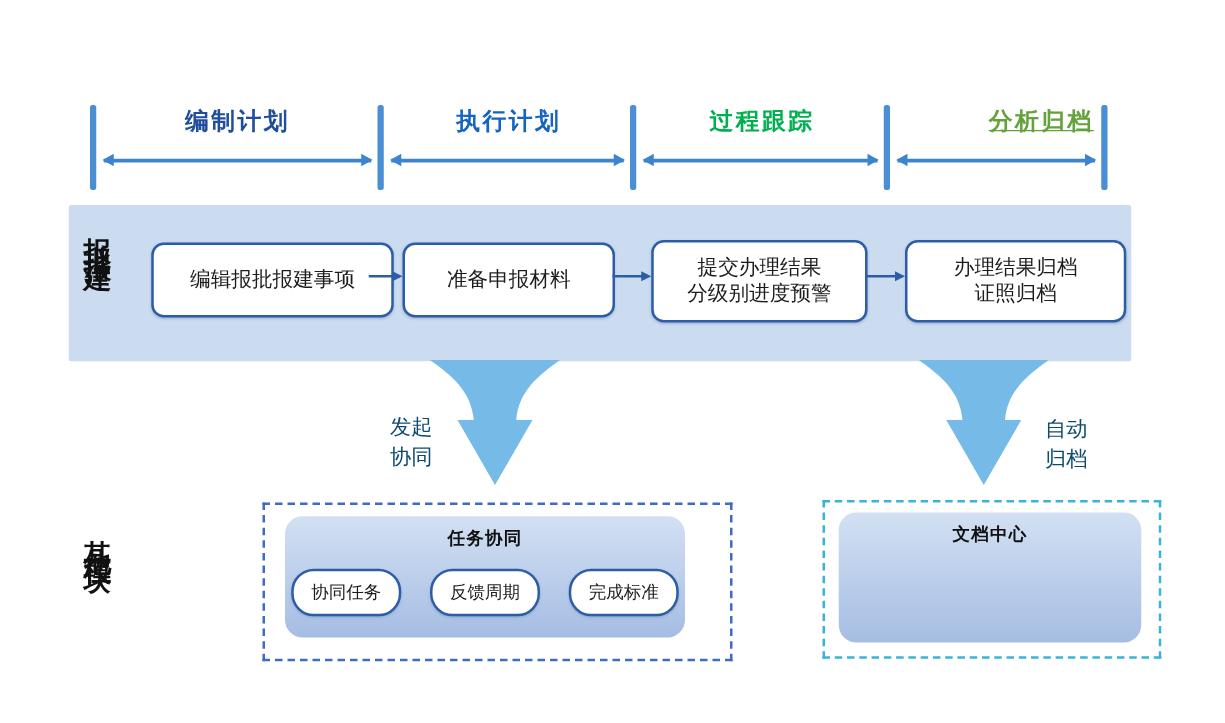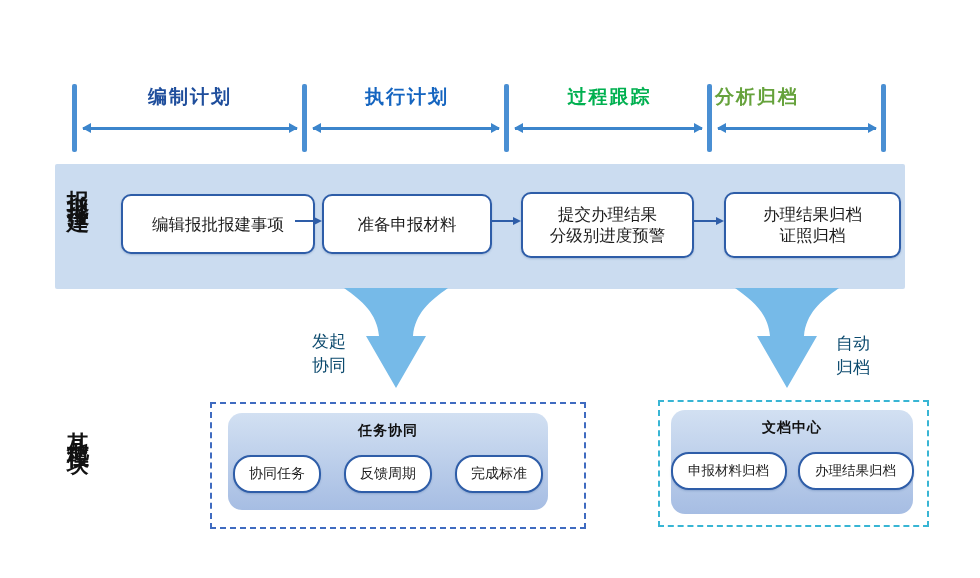--- a/index.html
+++ b/index.html
@@ -44,21 +44,21 @@
 
   <div class="tick" style="left:72px"></div>
   <div class="tick" style="left:302px"></div>
   <div class="tick" style="left:504px"></div>
   <div class="tick" style="left:707px"></div>
   <div class="tick" style="left:881px"></div>
 
   <div class="phase" style="left: 74px; width: 232px; color: rgb(31, 78, 156);">编制计划</div>
   <div class="phase" style="left: 306px; width: 202px; color: rgb(21, 101, 192);">执行计划</div>
   <div class="phase" style="left: 508px; width: 203px; color: rgb(0, 176, 80);">过程跟踪</div>
-  <div class="phase" style="left: 670px; width: 174px; color: rgb(102, 162, 60);">分析归档</div>
+  <div class="phase" style="left: 746px; width: 174px; color: rgb(102, 162, 60); text-decoration: underline;">分析归档</div>
 
   <div class="harrow" style="left:83px;width:214px"></div>
   <div class="harrow" style="left:313px;width:186px"></div>
   <div class="harrow" style="left:515px;width:187px"></div>
   <div class="harrow" style="left:718px;width:158px"></div>
 
   <div class="band" style="background: rgb(203, 220, 240);"></div>
   <div class="vlabel band-label">报批报建</div>
 
   <div class="stepbox" style="left:121px;top:194px;width:190px;height:56px">
@@ -110,23 +110,15 @@
         </div>
       <div class="pill small">
           <span>完成标准</span>
         </div>
     </div>
   </div>
 
   <div class="dashbox cyan" style="left:658px;top:400px;width:267px;height:123px"></div>
   <div class="module" style="left:671px;top:410px;width:242px;height:104px">
     <div class="module-title">文档中心</div>
-    <div class="pillrow" style="gap:11px">
-      <div class="pill wide">
-          <span>申报材料归档</span>
-        </div>
-      <div class="pill wide">
-          <span>办理结果归档</span>
-        </div>
-    </div>
   </div>
 
 </div>
 
 </body></html>

